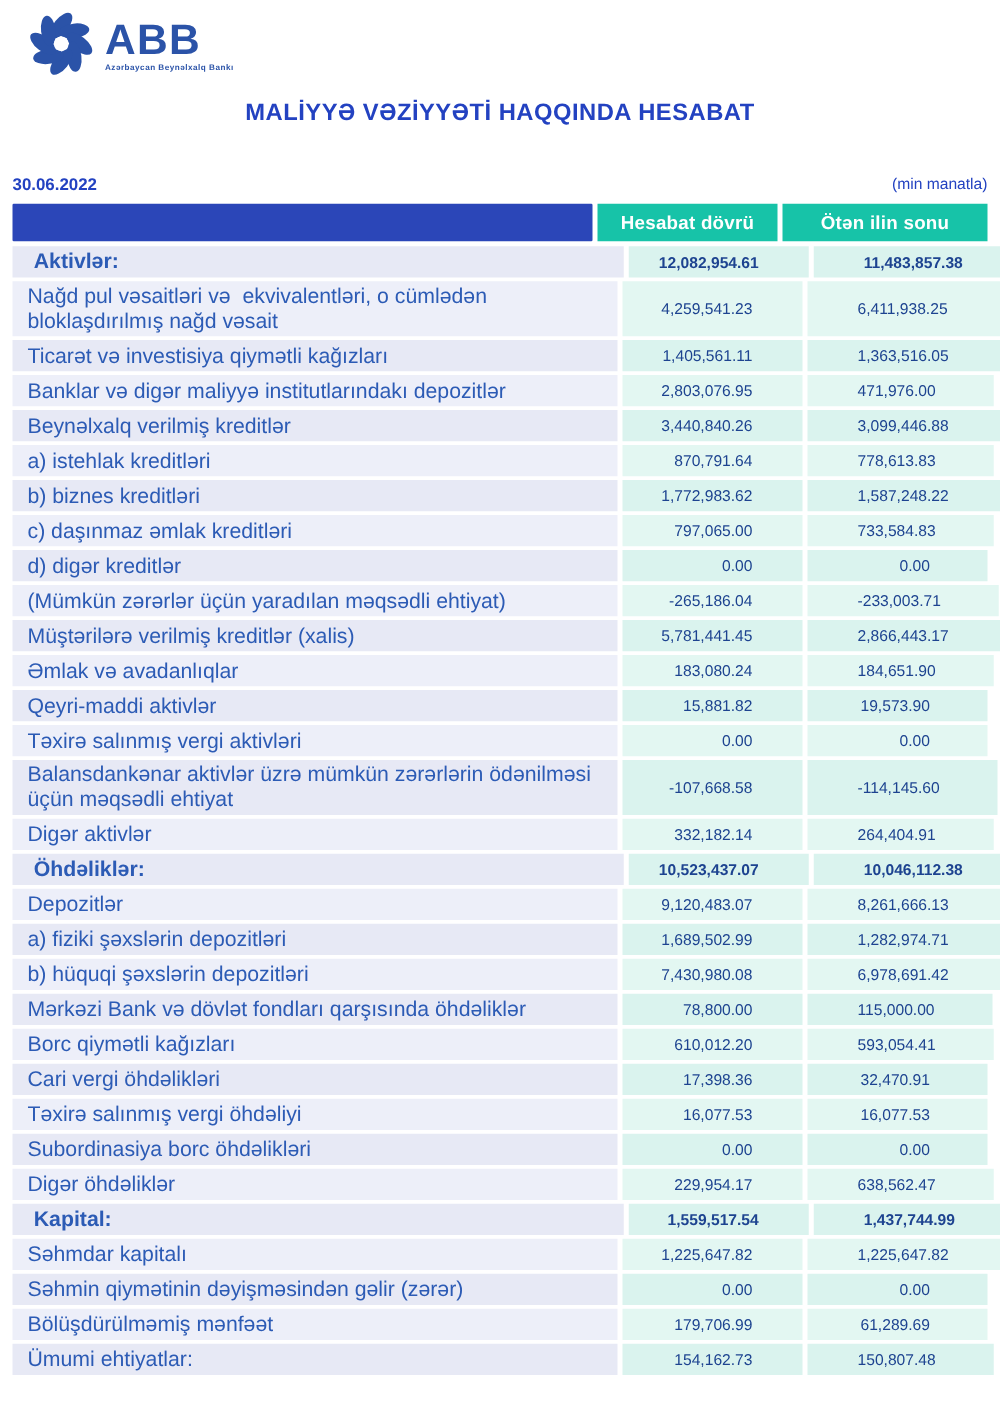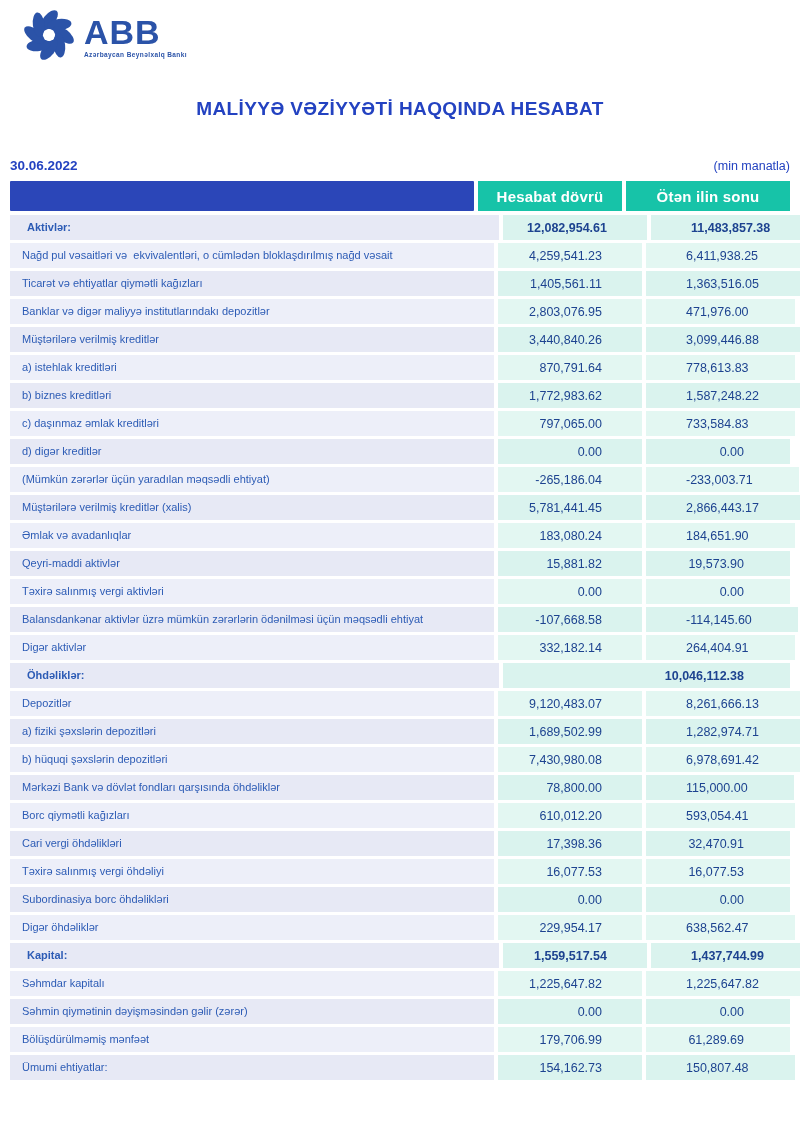--- a/index.html
+++ b/index.html
@@ -13,26 +13,26 @@
 
   
   .logo{display:flex;align-items:center;gap:6px;padding:6px 0 0 20px;}
   .logo-swirl{width:58px;height:58px;flex:0 0 auto;}
   .logo-textblock{display:flex;flex-direction:column;line-height:1;margin-top:4px;}
   .logo-abbr{font-size:34px;font-weight:700;letter-spacing:1px;color:var(--brand_blue);}
   .logo-sub{font-size:6.5px;font-weight:700;letter-spacing:.4px;color:var(--brand_blue);margin-top:3px;}
 
   
   .title{
-    text-align:center;margin-top:34px;
+    text-align:center;margin-top:16px;
     font-size:19px;font-weight:700;letter-spacing:.4px;
     color:var(--title_blue);
   }
   .meta{
-    display:flex;justify-content:space-between;align-items:center;
+    display:flex;justify-content:space-between;align-items:flex-start;
     padding:0 10px;margin-top:38px;
   }
   .meta-date{font-size:13.5px;font-weight:700;color:var(--title_blue);}
   .meta-unit{font-size:12.5px;font-weight:400;color:var(--title_blue);}
 
   
   .table{padding:0 10px;margin-top:8px;}
   .thead{display:flex;gap:4px;margin-bottom:4px;border-radius:12px;}
   .th-blank{
     flex:0 0 464px;background:var(--navy_bar);height:30px;border-radius:1px;
@@ -44,21 +44,21 @@
   }
   .th-col1{flex:0 0 144px;}
   .th-col2{flex:1 1 auto;}
 
   .rows{display:flex;flex-direction:column;}
   .row{display:flex;gap:4px;margin-bottom:3px;}
   .cell{display:flex;align-items:center;min-height:21px;}
   .cell-label{
     flex:0 0 464px;background:var(--label_bg_a);
     padding:2px 8px 2px 12px;
-    font-size:11px;color:var(--label_text);
+    font-size:17px;color:var(--label_text);
     white-space:pre-wrap;line-height:1.18;
   }
   .cell-val{
     justify-content:flex-end;text-align:right;
     font-size:12.5px;color:var(--value_text);
     background:var(--value_bg_a);
     padding:2px 40px 2px 6px;
   }
   .cell-v1{flex:0 0 98px;}   
   .cell-v2{flex:1 1 auto;padding-right:46px;padding-left:40px;}
@@ -115,34 +115,34 @@
     <div class="cell cell-val cell-v2">11,483,857.38</div>
   </div>
 
   <div class="row">
     <div class="cell cell-label">Nağd pul vəsaitləri və  ekvivalentləri, o cümlədən bloklaşdırılmış nağd vəsait</div>
     <div class="cell cell-val cell-v1">4,259,541.23</div>
     <div class="cell cell-val cell-v2">6,411,938.25</div>
   </div>
 
   <div class="row">
-    <div class="cell cell-label">Ticarət və ehtiyatlar qiymətli kağızları</div>
+    <div class="cell cell-label">Ticarət və investisiya qiymətli kağızları</div>
     <div class="cell cell-val cell-v1">1,405,561.11</div>
     <div class="cell cell-val cell-v2">1,363,516.05</div>
   </div>
 
   <div class="row">
     <div class="cell cell-label">Banklar və digər maliyyə institutlarındakı depozitlər</div>
     <div class="cell cell-val cell-v1">2,803,076.95</div>
     <div class="cell cell-val cell-v2">471,976.00</div>
   </div>
 
 
   <div class="row">
-    <div class="cell cell-label">Müştərilərə verilmiş kreditlər</div>
+    <div class="cell cell-label">Beynəlxalq verilmiş kreditlər</div>
     <div class="cell cell-val cell-v1">3,440,840.26</div>
     <div class="cell cell-val cell-v2">3,099,446.88</div>
   </div>
 
   <div class="row">
     <div class="cell cell-label">a) istehlak kreditləri</div>
     <div class="cell cell-val cell-v1">870,791.64</div>
     <div class="cell cell-val cell-v2">778,613.83</div>
   </div>
 
@@ -201,20 +201,21 @@
   </div>
 
   <div class="row">
     <div class="cell cell-label">Digər aktivlər</div>
     <div class="cell cell-val cell-v1">332,182.14</div>
     <div class="cell cell-val cell-v2">264,404.91</div>
   </div>
 
   <div class="row bold">
     <div class="cell cell-label">Öhdəliklər:</div>
+    <div class="cell cell-val cell-v1">10,523,437.07</div>
     <div class="cell cell-val cell-v2">10,046,112.38</div>
   </div>
 
   <div class="row">
     <div class="cell cell-label">Depozitlər</div>
     <div class="cell cell-val cell-v1">9,120,483.07</div>
     <div class="cell cell-val cell-v2">8,261,666.13</div>
   </div>
 
   <div class="row">

